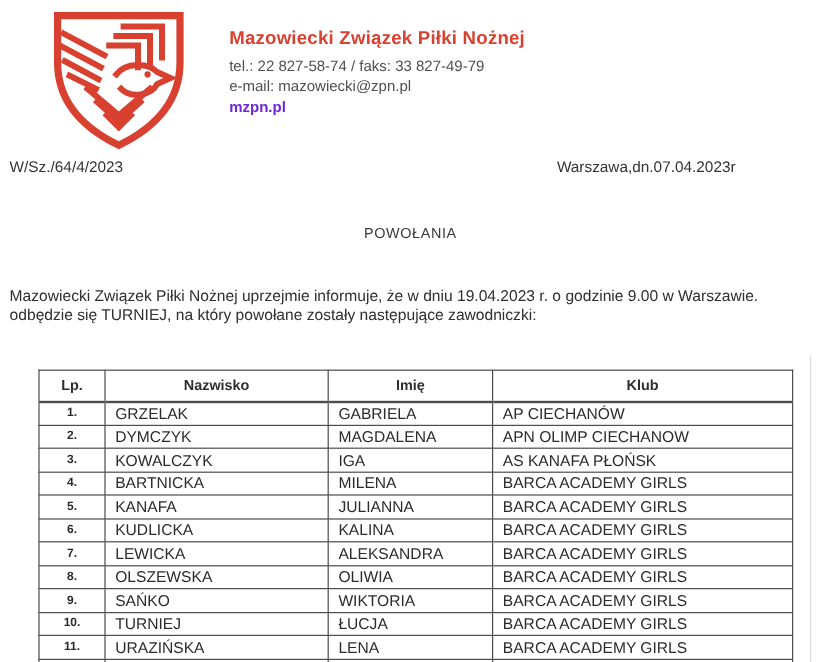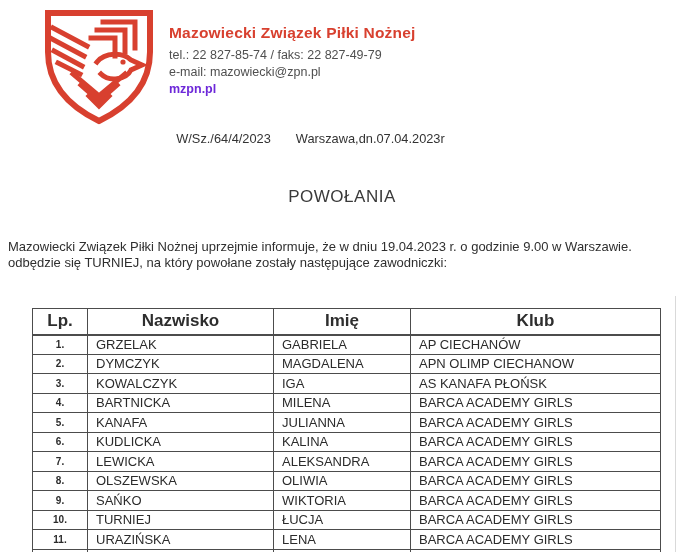--- a/index.html
+++ b/index.html
@@ -7,48 +7,48 @@
     width: 684px; height: 552px;
     background: #ffffff;
     overflow: hidden;
     font-family: "Liberation Sans", "DejaVu Sans", sans-serif;
   }
   .page { position: relative; width: 684px; height: 552px; background: #fff; }
 
   
   .letterhead { position: absolute; left: 37px; top: 8px; display: flex; }
   .logo { width: 124px; height: 118px; flex: 0 0 auto; }
-  .org-block { margin-left: 8px; padding-top: 16px; }
+  .org-block { margin-left: 30px; padding-top: 16px; }
   .org-name { font-size: 15.5px; font-weight: bold; color: #d8402f; letter-spacing: 0.2px; margin-bottom: 5px; }
   .org-line { font-size: 12.5px; color: #4f4f4f; line-height: 17px; }
   .org-site { font-size: 12.5px; color: #6d28d9; font-weight: bold; line-height: 17px; }
 
   
   .ref-row { position: absolute; left: 8px; right: 71px; top: 131px;
-             display: flex; justify-content: center;
+             display: flex; justify-content: space-between;
              font-size: 12.8px; color: #333; gap: 25px; }
 
   
   .doc-title { position: absolute; left: 0; top: 187px; width: 100%;
-               text-align: center; font-size: 17px; color: #3a3a3a;
+               text-align: center; font-size: 12px; color: #3a3a3a;
                letter-spacing: 0.5px; }
 
   
   .doc-paragraph { position: absolute; left: 8px; top: 239px; width: 655px;
                    font-size: 13px; line-height: 15.5px; color: #2f2f2f; }
 
   
   table.players { position: absolute; left: 32px; top: 308px; width: 628px;
                   border-collapse: collapse; table-layout: fixed; }
   table.players col.c-lp  { width: 55px; }
   table.players col.c-naz { width: 186px; }
   table.players col.c-imi { width: 137px; }
   table.players col.c-klu { width: 250px; }
   table.players th, table.players td { border: 1px solid #4c4c4c; overflow: hidden; white-space: nowrap; }
-  table.players th { height: 26px; font-size: 17px; font-weight: bold; color: #2e2e2e;
+  table.players th { height: 26px; font-size: 12px; font-weight: bold; color: #2e2e2e;
                      text-align: center; vertical-align: middle; border-bottom-width: 2px; }
   table.players td { height: 19.5px; font-size: 13px; color: #2b2b2b; vertical-align: middle; }
   table.players td.lp { text-align: center; font-size: 10px; font-weight: 600; }
   table.players td.txt { padding-left: 8px; }
   table.players tr.partial td { border-bottom: none; }
 
   
   .scan-edge { position: absolute; left: 675px; top: 296px; width: 1px; height: 256px;
                background: #d9d9d9; }
 </style>
@@ -73,21 +73,21 @@
 
       <path d="M58 54 C66 44 84 44 92 52 L103 57 L92 62 C87 72 70 74 62 66"></path>
       <circle cx="84" cy="54" r="2.6" fill="#d8402f" stroke="none"></circle>
 
       <path d="M34 66 L60 88 L86 66"></path>
       <path d="M42 77 L60 93 L78 77"></path>
       <path d="M50 88 L60 98 L70 88"></path>
     </svg>
     <div class="org-block">
       <div class="org-name">Mazowiecki Związek Piłki Nożnej</div>
-      <div class="org-line">tel.: 22 827-85-74 / faks: 22 827-49-79</div>
+      <div class="org-line">tel.: 22 827-58-74 / faks: 33 827-49-79</div>
       <div class="org-line">e-mail: mazowiecki@zpn.pl</div>
       <div class="org-site">mzpn.pl</div>
     </div>
   </div>
 
   <div class="ref-row">
     <span>W/Sz./64/4/2023</span>
     <span>Warszawa,dn.07.04.2023r</span>
   </div>
 

